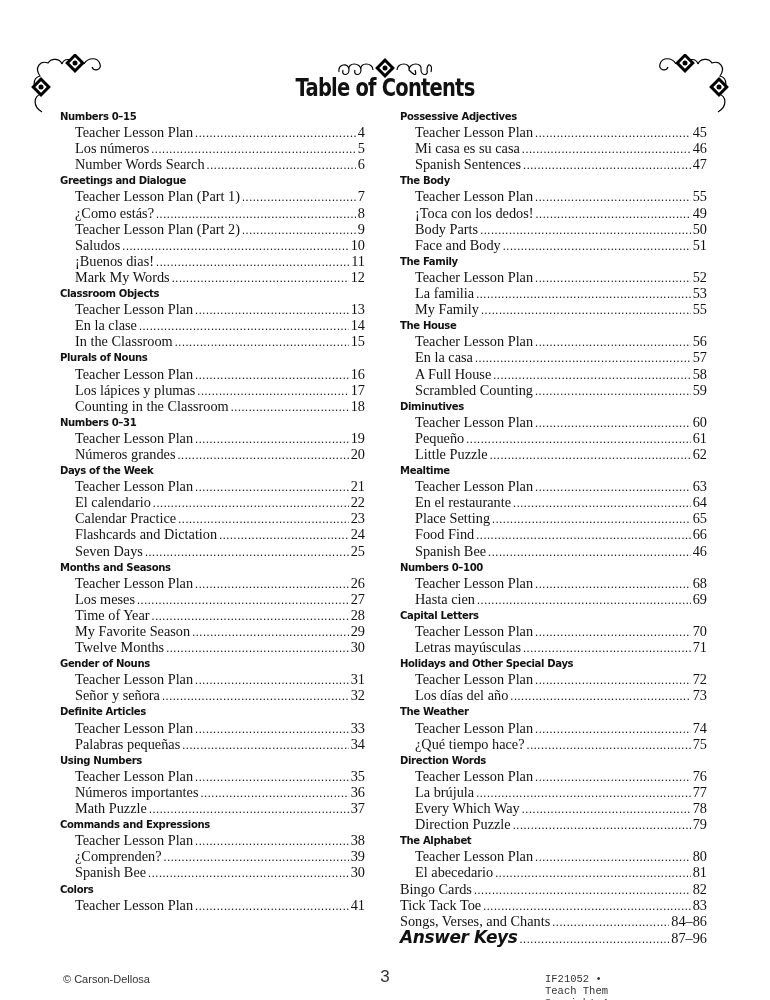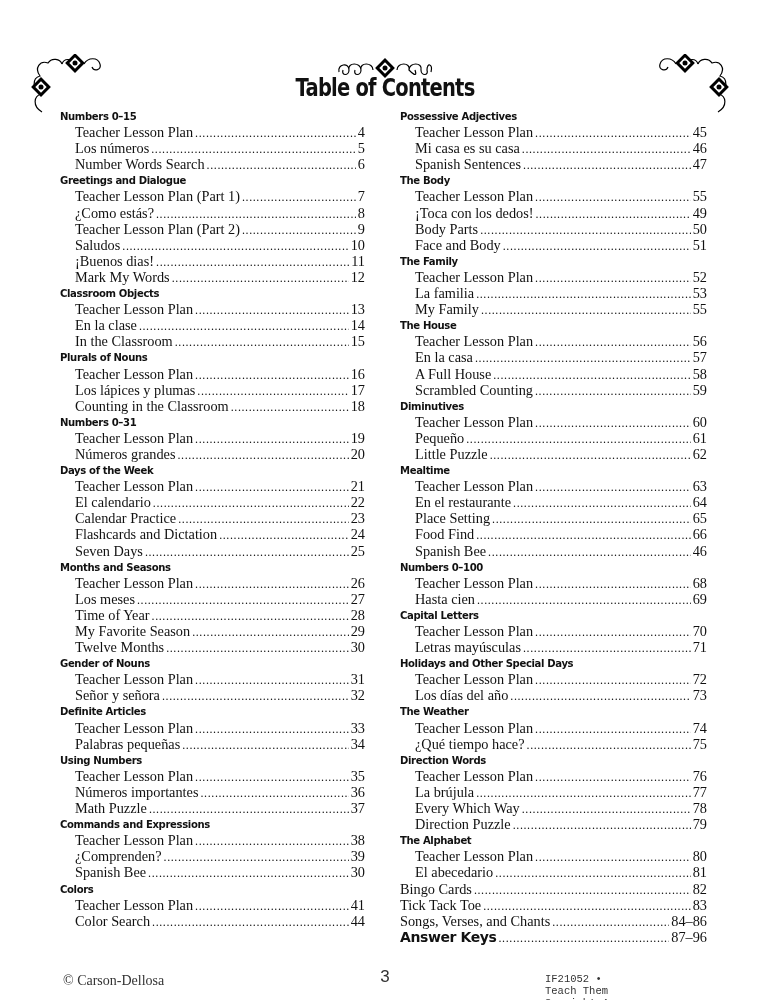--- a/index.html
+++ b/index.html
@@ -22,23 +22,23 @@
   .section-head { font-family:"DejaVu Sans", sans-serif; font-weight:bold; font-size:11.2px;
     height:16.1px; line-height:17px; letter-spacing:-0.4px; white-space:nowrap;
     transform:scaleX(0.9); transform-origin:left center; }
 
   .row { display:flex; align-items:baseline; height:16.1px; line-height:16px; font-size:14.3px; }
   .row.sub { padding-left:15px; }
   .row .label { white-space:nowrap; }
   .row .dots { flex:1; overflow:hidden; white-space:nowrap; margin:0 2px; font-size:12px; letter-spacing:0.6px; }
   .row .dots::after { content:"................................................................................................................................................................................................"; }
   .row .page-num { white-space:nowrap; }
-  .row.bold .label { font-family:"DejaVu Sans", sans-serif; font-weight:bold; font-size:14px; letter-spacing:-0.4px; }
-
-  .footer-left { position:absolute; left:63px; top:957px; font-family:Liberation Serif, serif; font-size:14px; color:#333; }
+  .row.bold .label { font-family:"DejaVu Sans", sans-serif; font-weight:bold; font-size:17px; letter-spacing:-0.4px;font-style:italic; }
+
+  .footer-left { position:absolute; left:63px; top:957px; font-family:Liberation Sans, sans-serif; font-size:11px; color:#333; }
   .footer-center { position:absolute; left:370px; top:951px; width:30px; text-align:center; font-family:"Liberation Sans", sans-serif; font-size:17px; color:#333; }
   .footer-right { position:absolute; left:545px; top:957px; font-family:Liberation Mono, monospace; font-size:10.5px; color:#333; }
 </style>
 </head>
 <body>
 
 <div class="page">
 
   <svg class="corner corner-tl" viewBox="0 0 80 60">
     <path d="M14 58 C4 52 6 42 13 40 C4 36 4 24 12 22 C6 14 12 6 20 9 C24 3 32 5 34 10" fill="none" stroke="#000" stroke-width="1.2"></path>
@@ -270,25 +270,20 @@
         <span class="label">Spanish Bee</span>
         <span class="dots"></span>
         <span class="page-num">30</span>
       </div>
       <div class="section-head">Colors</div>
       <div class="row sub">
         <span class="label">Teacher Lesson Plan</span>
         <span class="dots"></span>
         <span class="page-num">41</span>
       </div>
-      <div class="row sub">
-        <span class="label">Color Search</span>
-        <span class="dots"></span>
-        <span class="page-num">44</span>
-      </div>
     </div>
   <div class="col col-right">
       <div class="section-head">Possessive Adjectives</div>
       <div class="row sub">
         <span class="label">Teacher Lesson Plan</span>
         <span class="dots"></span>
         <span class="page-num">45</span>
       </div>
       <div class="row sub">
         <span class="label">Mi casa es su casa</span>

